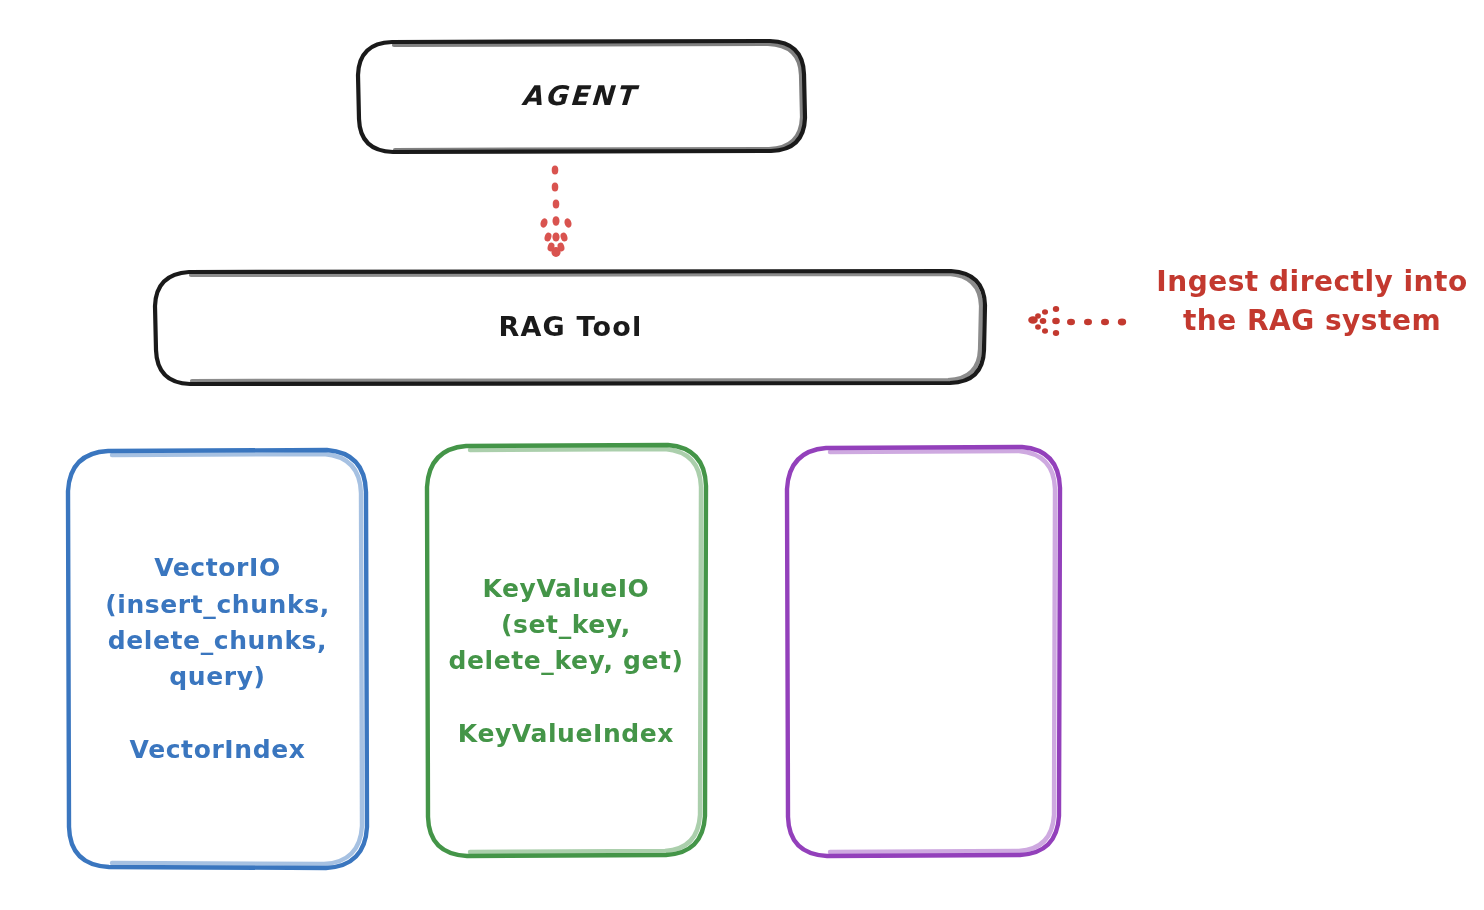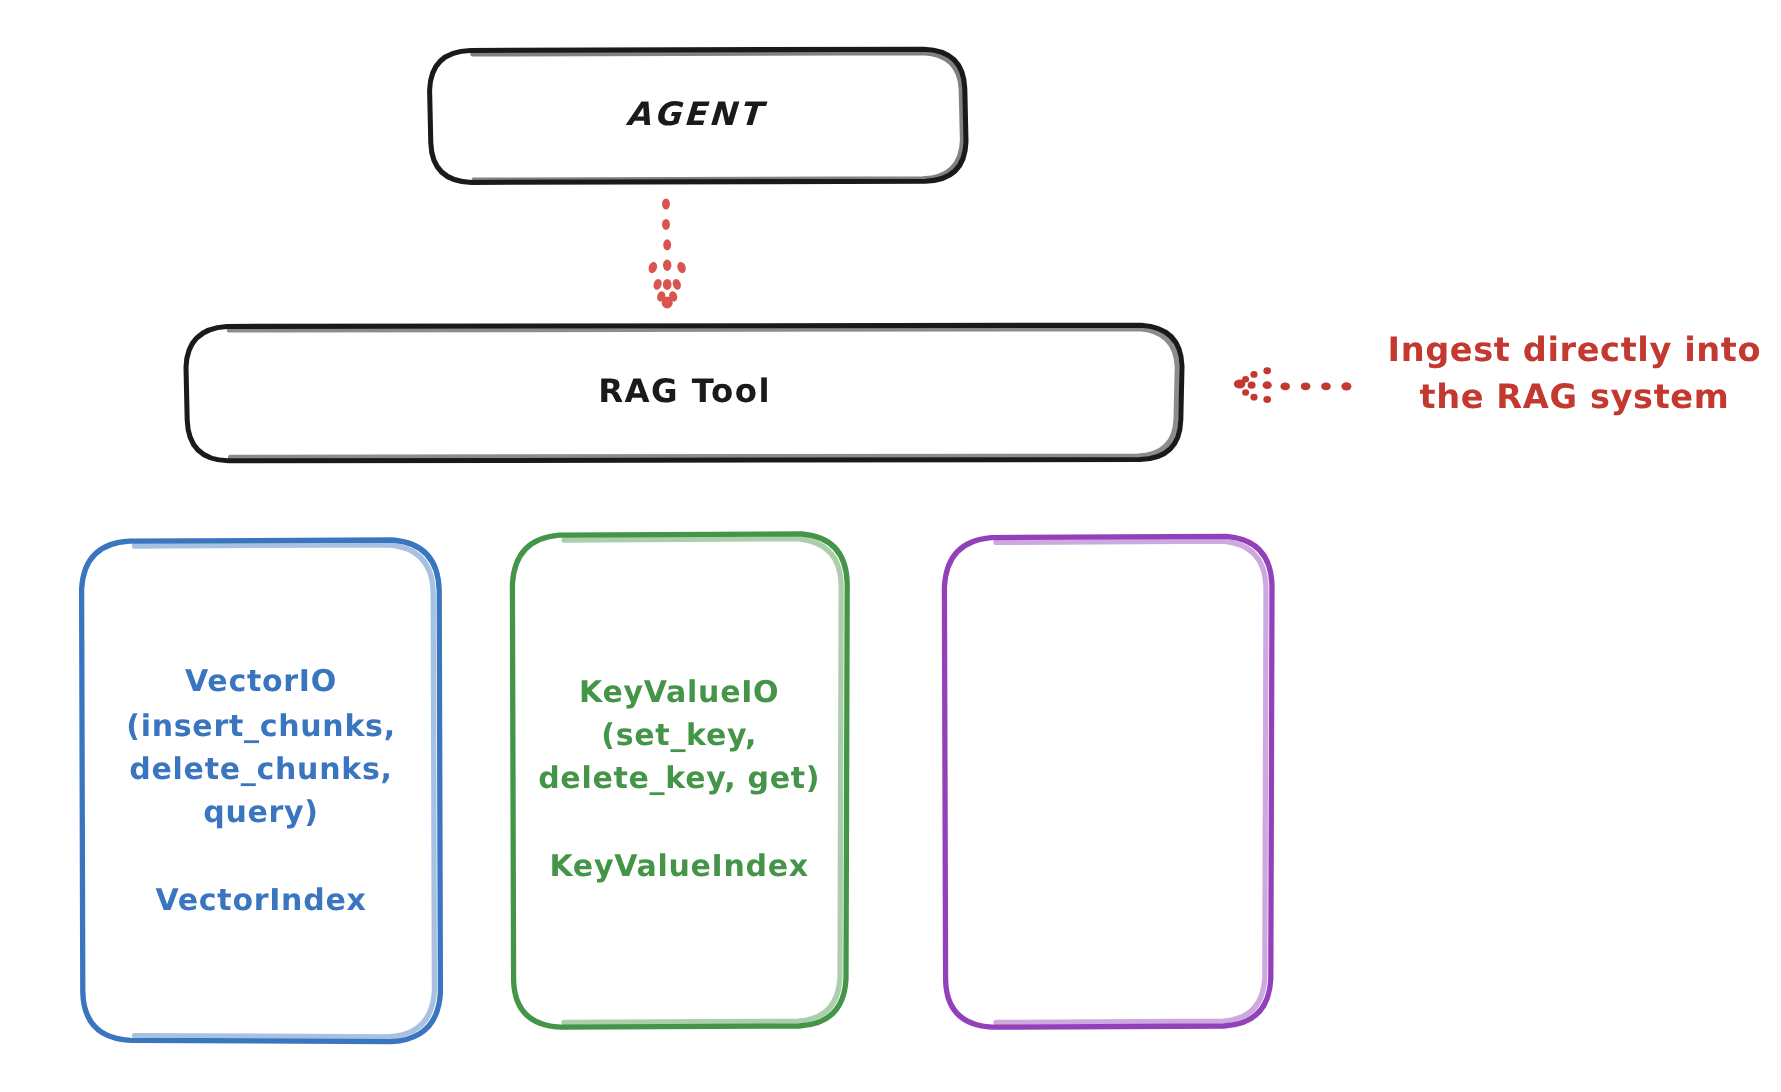--- a/index.html
+++ b/index.html
@@ -73,21 +73,21 @@
 
   
   #vectorio-node {
     left: 68px;
     top: 449px;
     width: 299px;
     height: 420px;
   }
   #keyvalueio-node {
     left: 427px;
-    top: 444px;
+    top: 456px;
     width: 278px;
     height: 411px;
   }
   #relationalio-node {
     left: 788px;
     top: 447px;
     width: 272px;
     height: 409px;
   }
   .provider .node-label {
@@ -97,21 +97,21 @@
     line-height: 1.45;
   }
   #vectorio-node .node-label  { color: #3a76bf; }
   #keyvalueio-node .node-label { color: #449548; }
   #relationalio-node .node-label { color: #9340bb; }
 
   
   #ingest-annotation {
     position: absolute;
     left: 1147px;
-    top: 273px;
+    top: 263px;
     width: 330px;
     color: #c3392f;
     font-size: 28px;
     font-weight: 600;
     line-height: 1.38;
     letter-spacing: 0.5px;
     text-align: center;
     white-space: pre-line;
     font-family: "DejaVu Sans", sans-serif;
   }

